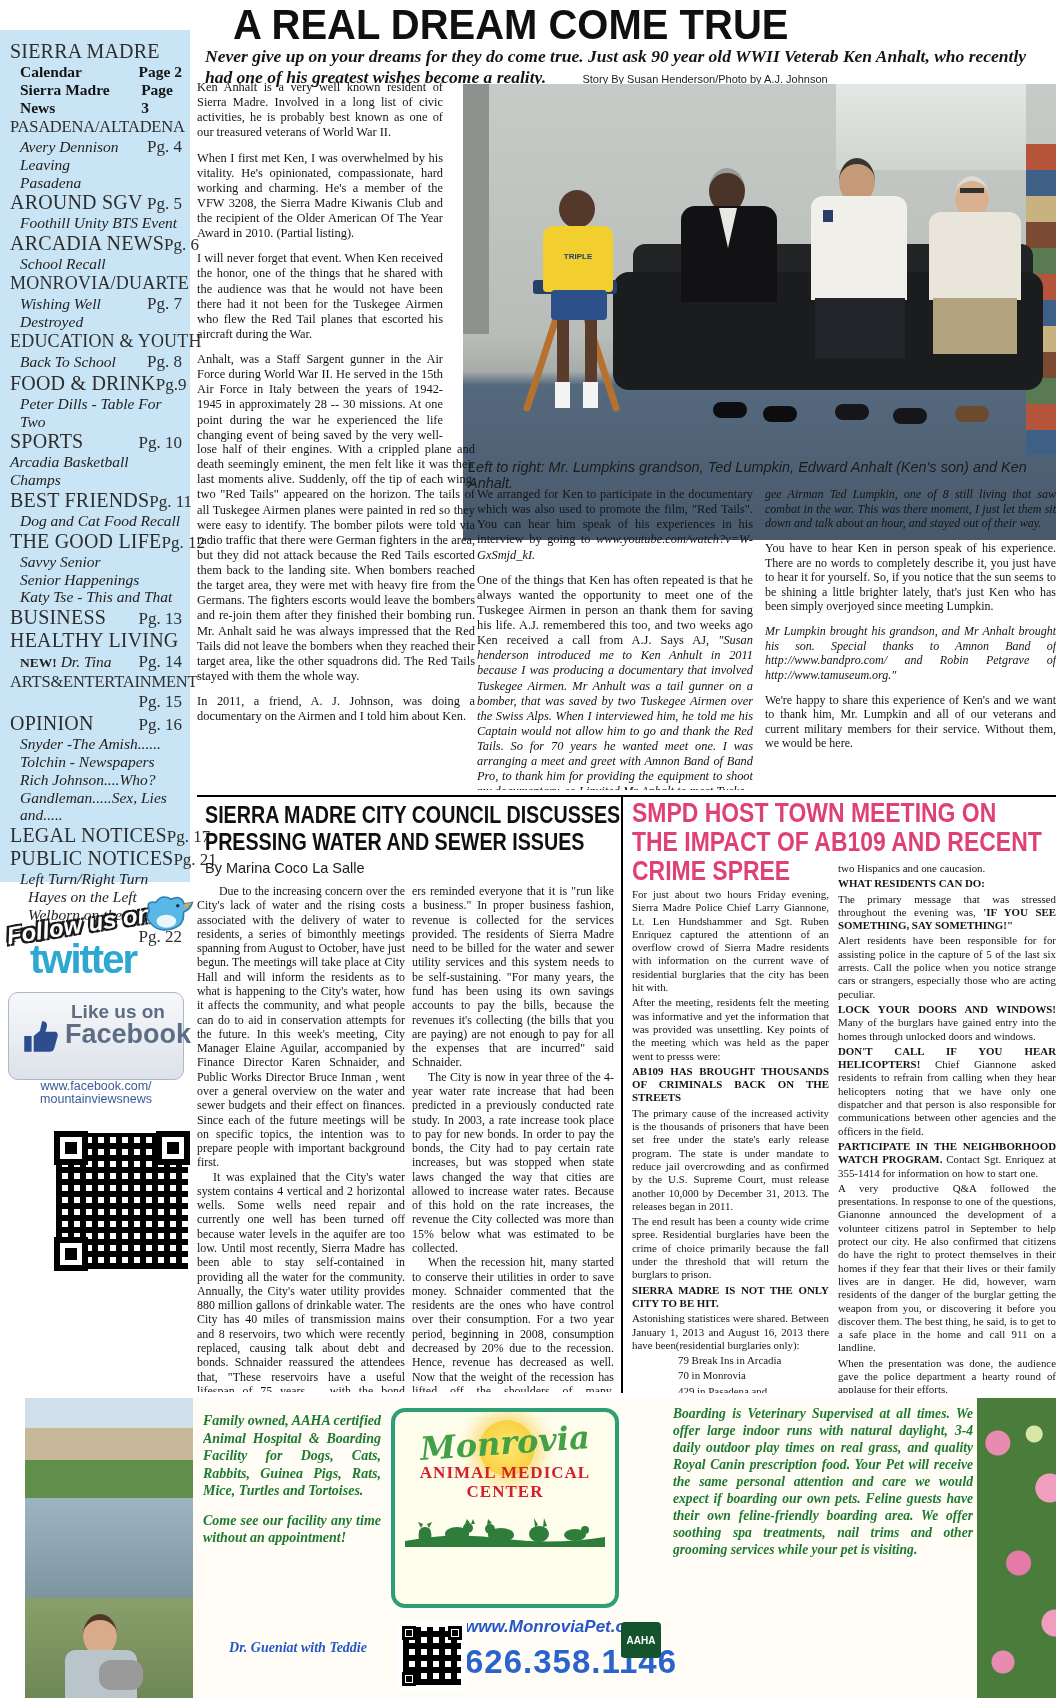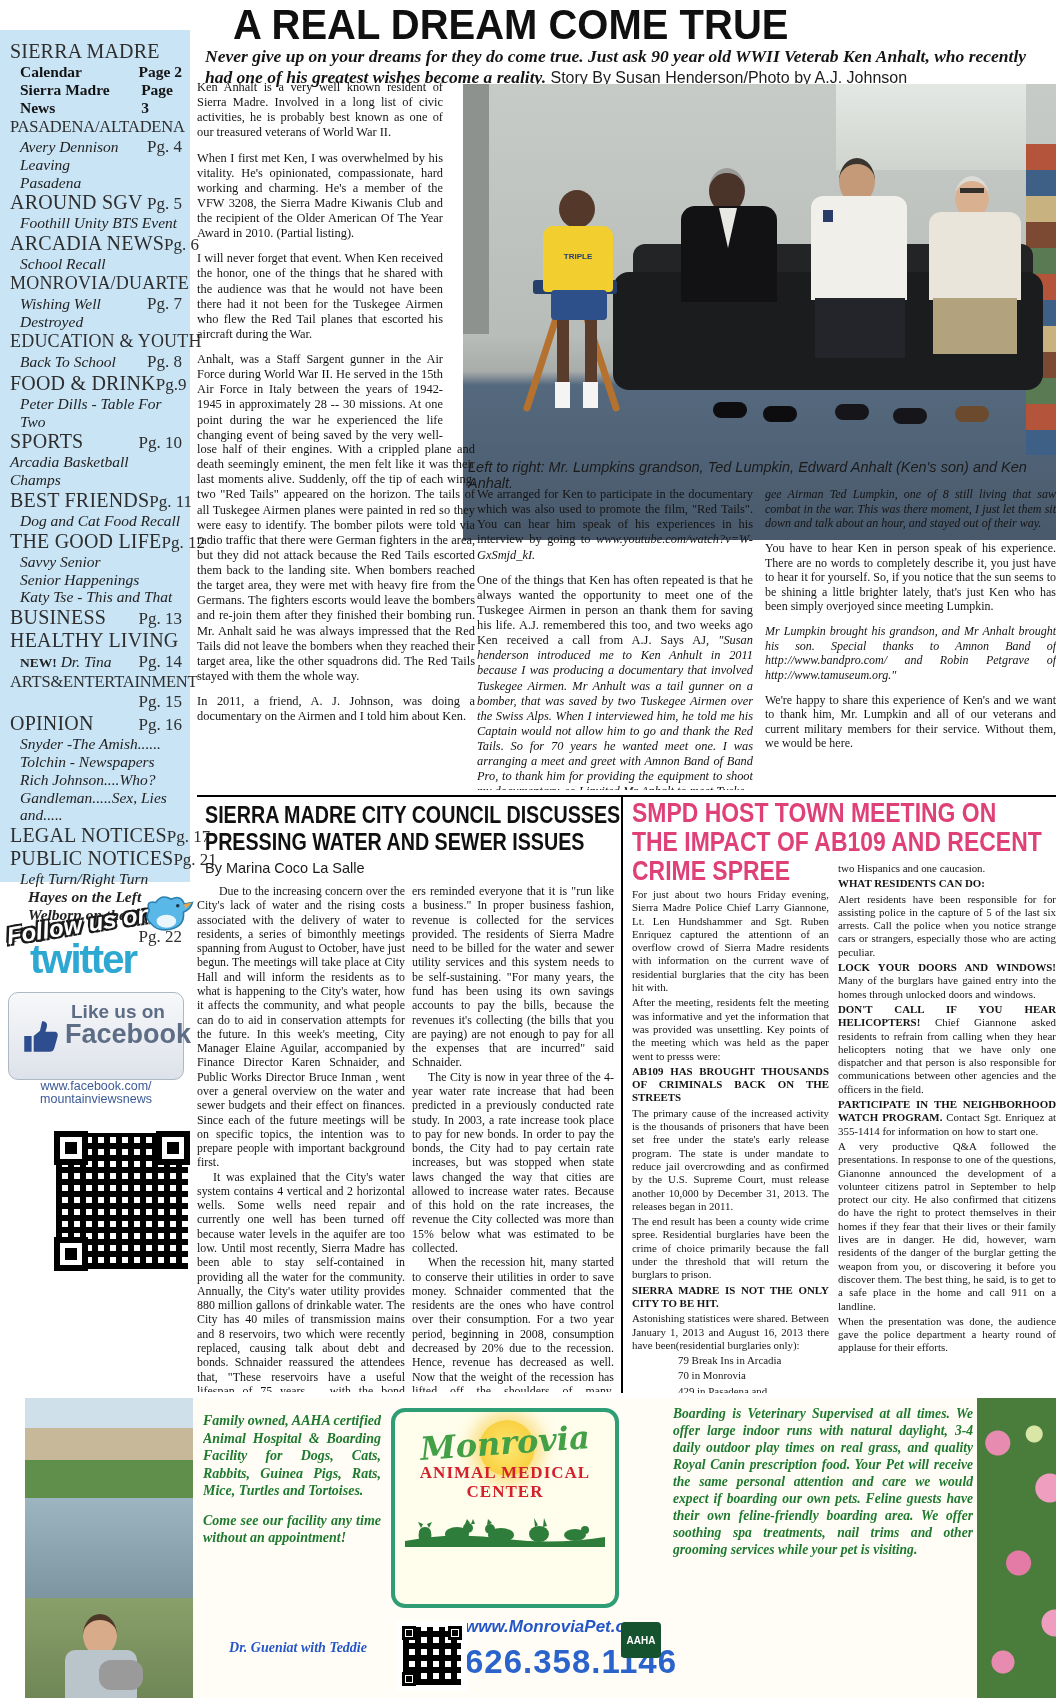--- a/index.html
+++ b/index.html
@@ -11,21 +11,21 @@
   .sidebar{left:0;top:30px;width:190px;height:852px;background:#c9e4f5;box-sizing:border-box;
            padding:10px 8px 6px 10px;display:flex;flex-direction:column;justify-content:space-between;}
   .toc-head{font-family:"Liberation Serif",serif;font-size:20px;color:#2e2e2e;white-space:nowrap;letter-spacing:.2px;}
   .toc-head.m{font-size:18px;}
   .toc-head.l{font-size:16.5px;letter-spacing:-.2px;}
   .toc-row{display:flex;justify-content:space-between;align-items:baseline;}
   .toc-pg{font-family:"Liberation Serif",serif;font-size:17px;color:#2e2e2e;white-space:nowrap;}
   .toc-sub{font-style:italic;font-size:15.5px;color:#222;line-height:1.15;}
   .toc-bold{font-weight:bold;font-size:15.5px;}
   .toc-new{font-weight:bold;font-style:normal;font-size:13.5px;}
-  .indent1{padding-left:10px;} .indent2{padding-left:18px;font-weight:bold;}
+  .indent1{padding-left:10px;} .indent2{padding-left:18px;}
 
   
   .tw-block{left:4px;top:893px;width:186px;height:88px;}
   .tw-follow{position:absolute;left:2px;top:18px;font-family:"Liberation Sans",sans-serif;
      font-weight:bold;font-style:italic;font-size:24px;color:#fff;transform:rotate(-9deg);
      text-shadow:-2px -2px 0 #1a1a1a,2px -2px 0 #1a1a1a,-2px 2px 0 #1a1a1a,2px 2px 0 #1a1a1a;}
   .tw-word{position:absolute;left:26px;top:44px;font-family:"Liberation Sans",sans-serif;font-weight:bold;
      font-size:40px;color:#2ca8d2;letter-spacing:-2px;}
   .tw-bird{position:absolute;left:138px;top:-2px;}
   .fb-block{left:8px;top:992px;width:176px;height:88px;border:1px solid #aeb7c4;border-radius:10px;
@@ -51,21 +51,21 @@
   .qr-ad .qr-f{width:8px;height:8px;border-width:3px;}
   .qr-ad .qr-f::after{left:1px;top:1px;width:6px;height:6px;}
   .qr-ad .f1{left:-1px;top:-1px;} .qr-ad .f2{right:-1px;top:-1px;} .qr-ad .f3{left:-1px;bottom:-1px;}
 
   
   .cond{display:inline-block;transform-origin:0 50%;white-space:nowrap;}
   .main-headline{left:233px;top:0px;font-family:"Liberation Sans",sans-serif;font-weight:bold;
      font-size:43px;color:#101010;}
   .main-headline .cond{transform:scaleX(.93);}
   .deck{left:205px;top:46px;width:848px;font-style:italic;font-weight:bold;font-size:17.5px;line-height:1.18;}
-  .deck .byl{font-family:"Liberation Sans",sans-serif;font-style:normal;font-weight:normal;font-size:16px;color:#1c1c1c;}
+  .deck .byl{font-family:"Liberation Sans",sans-serif;font-style:normal;font-weight:normal;font-size:11px;color:#1c1c1c;margin-left:32px;}
   .body{font-size:12.4px;line-height:1.22;text-align:justify;overflow:hidden;}
   .body p{margin:0 0 10px 0;}
   .col1a{left:197px;top:80px;width:246px;height:362px;}
   .col1b{left:197px;top:442px;width:278px;height:350px;}
   .col2{left:477px;top:487px;width:276px;height:303px;}
   .col3{left:765px;top:487px;width:291px;height:303px;font-size:12px;}
   .caption{left:468px;top:459px;width:588px;font-family:"Liberation Sans",sans-serif;
      font-style:italic;font-size:14.5px;color:#1b1b1b;}
 
   
@@ -437,20 +437,21 @@
     <p>Astonishing statistices were shared. Between January 1, 2013 and August 16, 2013 there have been(residential burglaries only):</p>
     <p class="stat">79 Break Ins in Arcadia</p>
     <p class="stat">70 in Monrovia</p>
     <p class="stat">429 in Pasadena  and</p>
 
   </div>
 
   <div class="abs scol sc2">
     <p>two Hispanics and one caucasion.</p>
     <p class="shead">WHAT RESIDENTS CAN DO:</p>
+    <p><span>The primary message that was stressed throughout the evening was, </span><span class="shead">'IF YOU SEE SOMETHING, SAY SOMETHING!"</span></p>
     <p>Alert residents have been responsible for for assisting police in the capture of 5 of the last six arrests.  Call the police when you notice strange cars or strangers, especially those who are acting peculiar.</p>
     <p><span class="shead">LOCK YOUR DOORS AND WINDOWS!</span><span> Many of the burglars have gained entry into the homes through unlocked doors and windows.</span></p>
     <p><span class="shead">DON'T CALL IF YOU HEAR HELICOPTERS!</span><span> Chief Giannone asked residents to refrain from calling when they hear helicopters noting that we have only one dispatcher and that person is also responsible for communications  between other agencies and the officers in the field.</span></p>
     <p><span class="shead">PARTICIPATE IN THE NEIGHBORHOOD WATCH PROGRAM.</span><span> Contact Sgt. Enriquez at 355-1414 for information on how to start one.</span></p>
     <p>A very productive Q&amp;A followed the presentations.  In response to one of the questions, Gianonne announced the development of a volunteer citizens patrol in September to help protect our city.  He also confirmed that citizens do have the right to protect themselves in their homes if they fear that their lives or their family lives are in danger.  He did, however, warn residents of the danger of the burglar getting the weapon from you, or discovering it before you discover them.  The best thing, he said, is to get to a safe place in the home and call 911 on a landline.</p>
     <p>When the presentation was done, the audience gave the police department a hearty round of applause for their efforts.</p>
 
   </div>
 
   <div class="abs ad">

